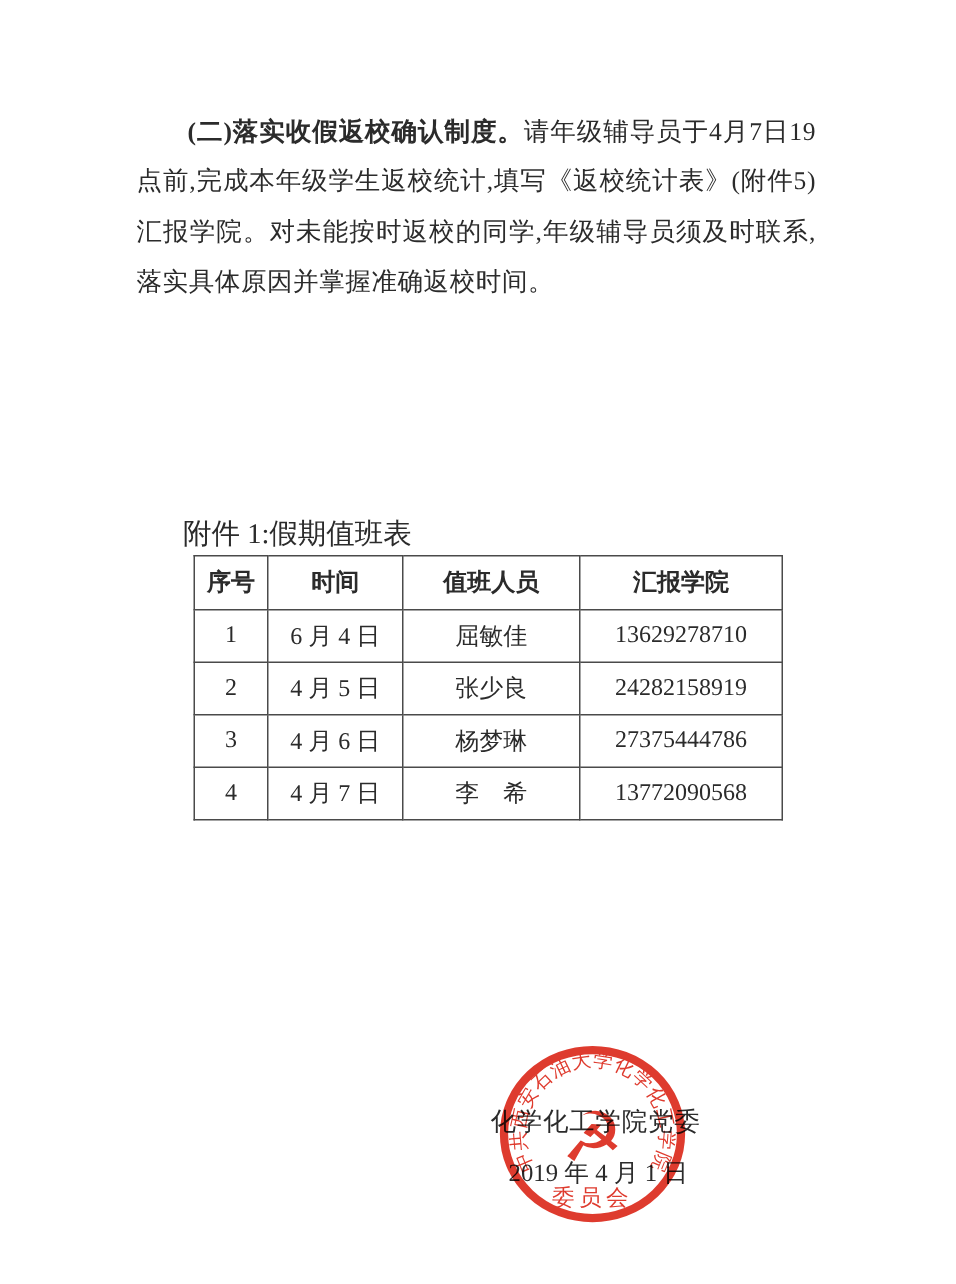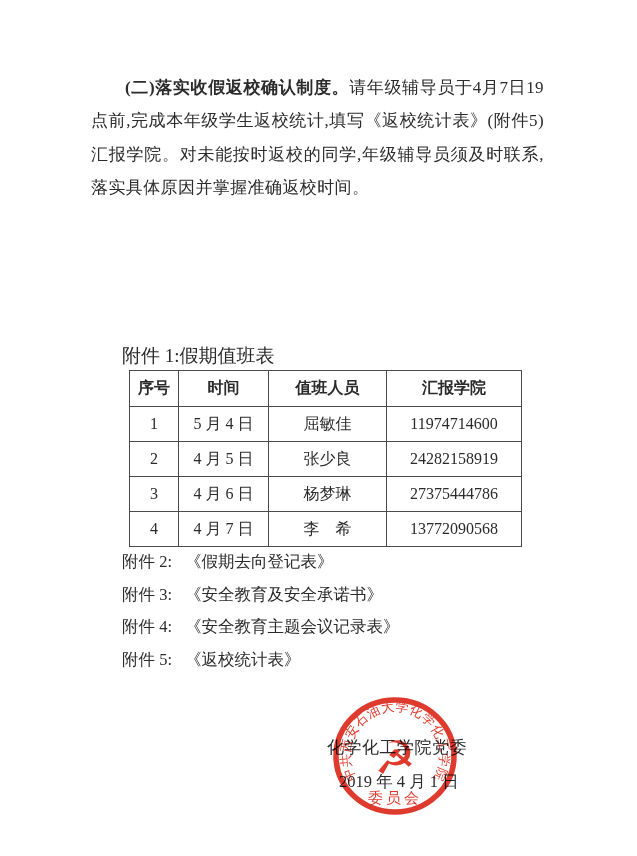--- a/index.html
+++ b/index.html
@@ -96,23 +96,23 @@
     </colgroup>
     <tbody>
         <tr>
       <th>序号</th>
       <th>时间</th>
       <th>值班人员</th>
       <th>汇报学院</th>
     </tr>
     <tr>
       <td>1</td>
-      <td>5 月 4 日</td>
+      <td>6 月 4 日</td>
       <td>屈敏佳</td>
-      <td>11974714600</td>
+      <td>13629278710</td>
     </tr>
     <tr>
       <td>2</td>
       <td>4 月 5 日</td>
       <td>张少良</td>
       <td>24282158919</td>
     </tr>
     <tr>
       <td>3</td>
       <td>4 月 6 日</td>
@@ -121,34 +121,20 @@
     </tr>
     <tr>
       <td>4</td>
       <td>4 月 7 日</td>
       <td>李　希</td>
       <td>13772090568</td>
     </tr>
   </tbody>
     </table>
 
-  <div class="att-list">
-    <div class="att-item">
-      <span class="att-label">附件 2:</span><span>《假期去向登记表》</span>
-    </div>
-    <div class="att-item">
-      <span class="att-label">附件 3:</span><span>《安全教育及安全承诺书》</span>
-    </div>
-    <div class="att-item">
-      <span class="att-label">附件 4:</span><span>《安全教育主题会议记录表》</span>
-    </div>
-    <div class="att-item">
-      <span class="att-label">附件 5:</span><span>《返校统计表》</span>
-    </div>
-  </div>
 
   <div class="sig-org">化学化工学院党委</div>
   <div class="sig-date">2019 年 4 月 1 日</div>
 
   <div class="seal">
     <svg viewBox="0 0 130 124" xmlns="http://www.w3.org/2000/svg">
       <ellipse cx="65" cy="61" rx="59" ry="56" fill="none" stroke="#dc2a1c" stroke-width="5.5"></ellipse>
       <path id="sealArc" d="M 26 83.5 A 45 45 0 1 1 104 83.5" fill="none"></path>
       <text font-size="13" fill="#dc2a1c" letter-spacing="0.5">
         <textPath href="#sealArc" startOffset="50%" text-anchor="middle">中共西安石油大学化学化工学院</textPath>

